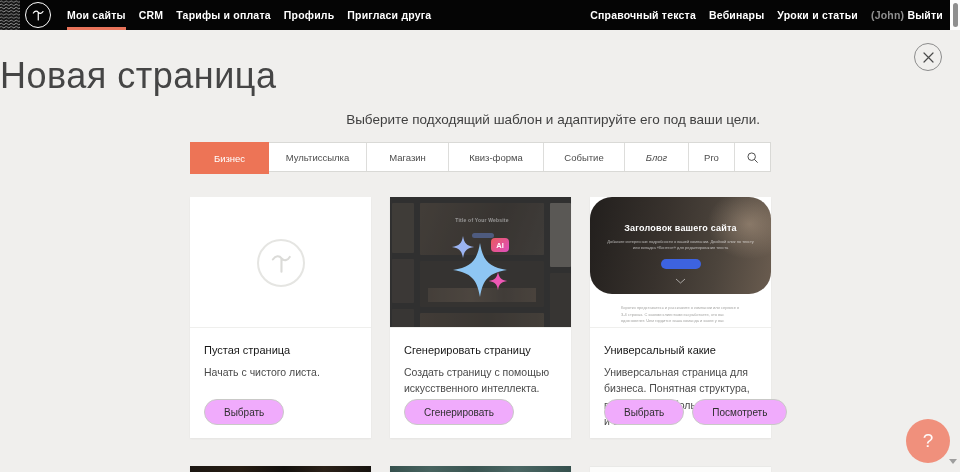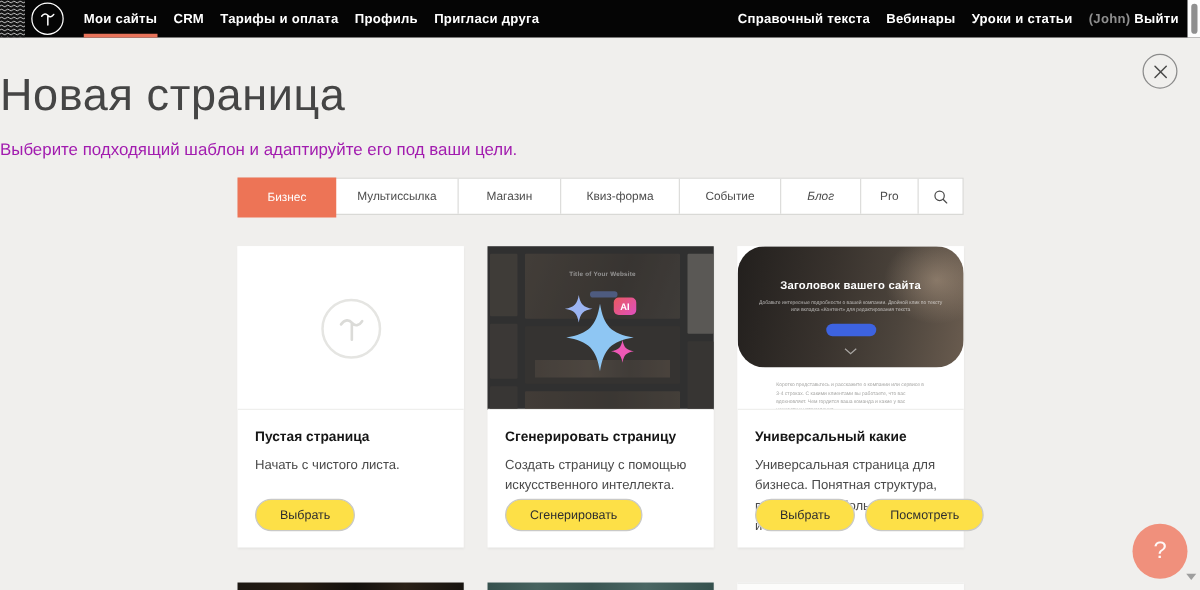--- a/index.html
+++ b/index.html
@@ -50,22 +50,22 @@
   .close-btn {
     position:absolute; top:43px; right:18px; width:28px; height:28px;
     border-radius:50%; border:1.2px solid #8c8c8c; cursor:pointer;
     display:flex; align-items:center; justify-content:center; z-index:30;
   }
   .page-title {
     position:absolute; top:55px; left:0; width:960px; 
     font-size:36px; font-weight:300; color:#454545; letter-spacing:.5px;
   }
   .page-subtitle {
-    position:absolute; top:112px; left:0; width:760px; text-align:left;
-    font-size:13.5px; color:#a21caf;
+    position:absolute; top:112px; left:0; width:760px; text-align:right;
+    font-size:13.5px; color:#404040;
   }
 
   
   .tabs {
     position:absolute; top:142px; left:190px; width:581px; height:30px;
     background:#fff; border:1px solid #d9d9d6; display:flex; z-index:10;
   }
   .tab {
     height:100%; display:flex; align-items:center; justify-content:center;
     font-size:9.5px; color:#4d4d4d; border-right:1px solid #dddddb;
@@ -78,26 +78,26 @@
   .cards {
     position:absolute; top:197px; left:190px; width:581px;
     display:grid; grid-template-columns:repeat(3,181px); column-gap:19px; row-gap:28px;
   }
   .card {
     background:#fff; height:241px; position:relative;
     box-shadow:0 1px 2px rgba(0,0,0,.05);
   }
   .card-preview { height:131px; position:relative; overflow:hidden; border-bottom:1px solid #efefed; }
   .card-body { padding:16px 14px 0; }
-  .card-title { font-size:11px; font-weight:bold; color:#161616; margin-bottom:8px; }
+  .card-title { font-size:11px; font-weight:normal; color:#161616; margin-bottom:8px; }
   .card-desc { font-size:10.5px; color:#4a4a4a; line-height:1.55; }
   .card-actions { position:absolute; left:14px; bottom:13px; display:flex; gap:8px; }
   .pill-btn {
     height:26px; padding:0 19px; border-radius:13px; border:1px solid #c9c9c7;
-    background:#fde047; font-family:"Liberation Sans",sans-serif; font-size:10px;
+    background:#f0abfc; font-family:"Liberation Sans",sans-serif; font-size:10px;
     color:#2e2e2e; cursor:pointer; display:flex; align-items:center; white-space:nowrap;
   }
 
   
   .blank-preview { background:#fff; display:flex; align-items:center; justify-content:center; }
   .blank-logo-circle {
     width:48px; height:48px; border-radius:50%; border:2px solid #e5e5e2;
     display:flex; align-items:center; justify-content:center; margin-top:2px;
   }
 

